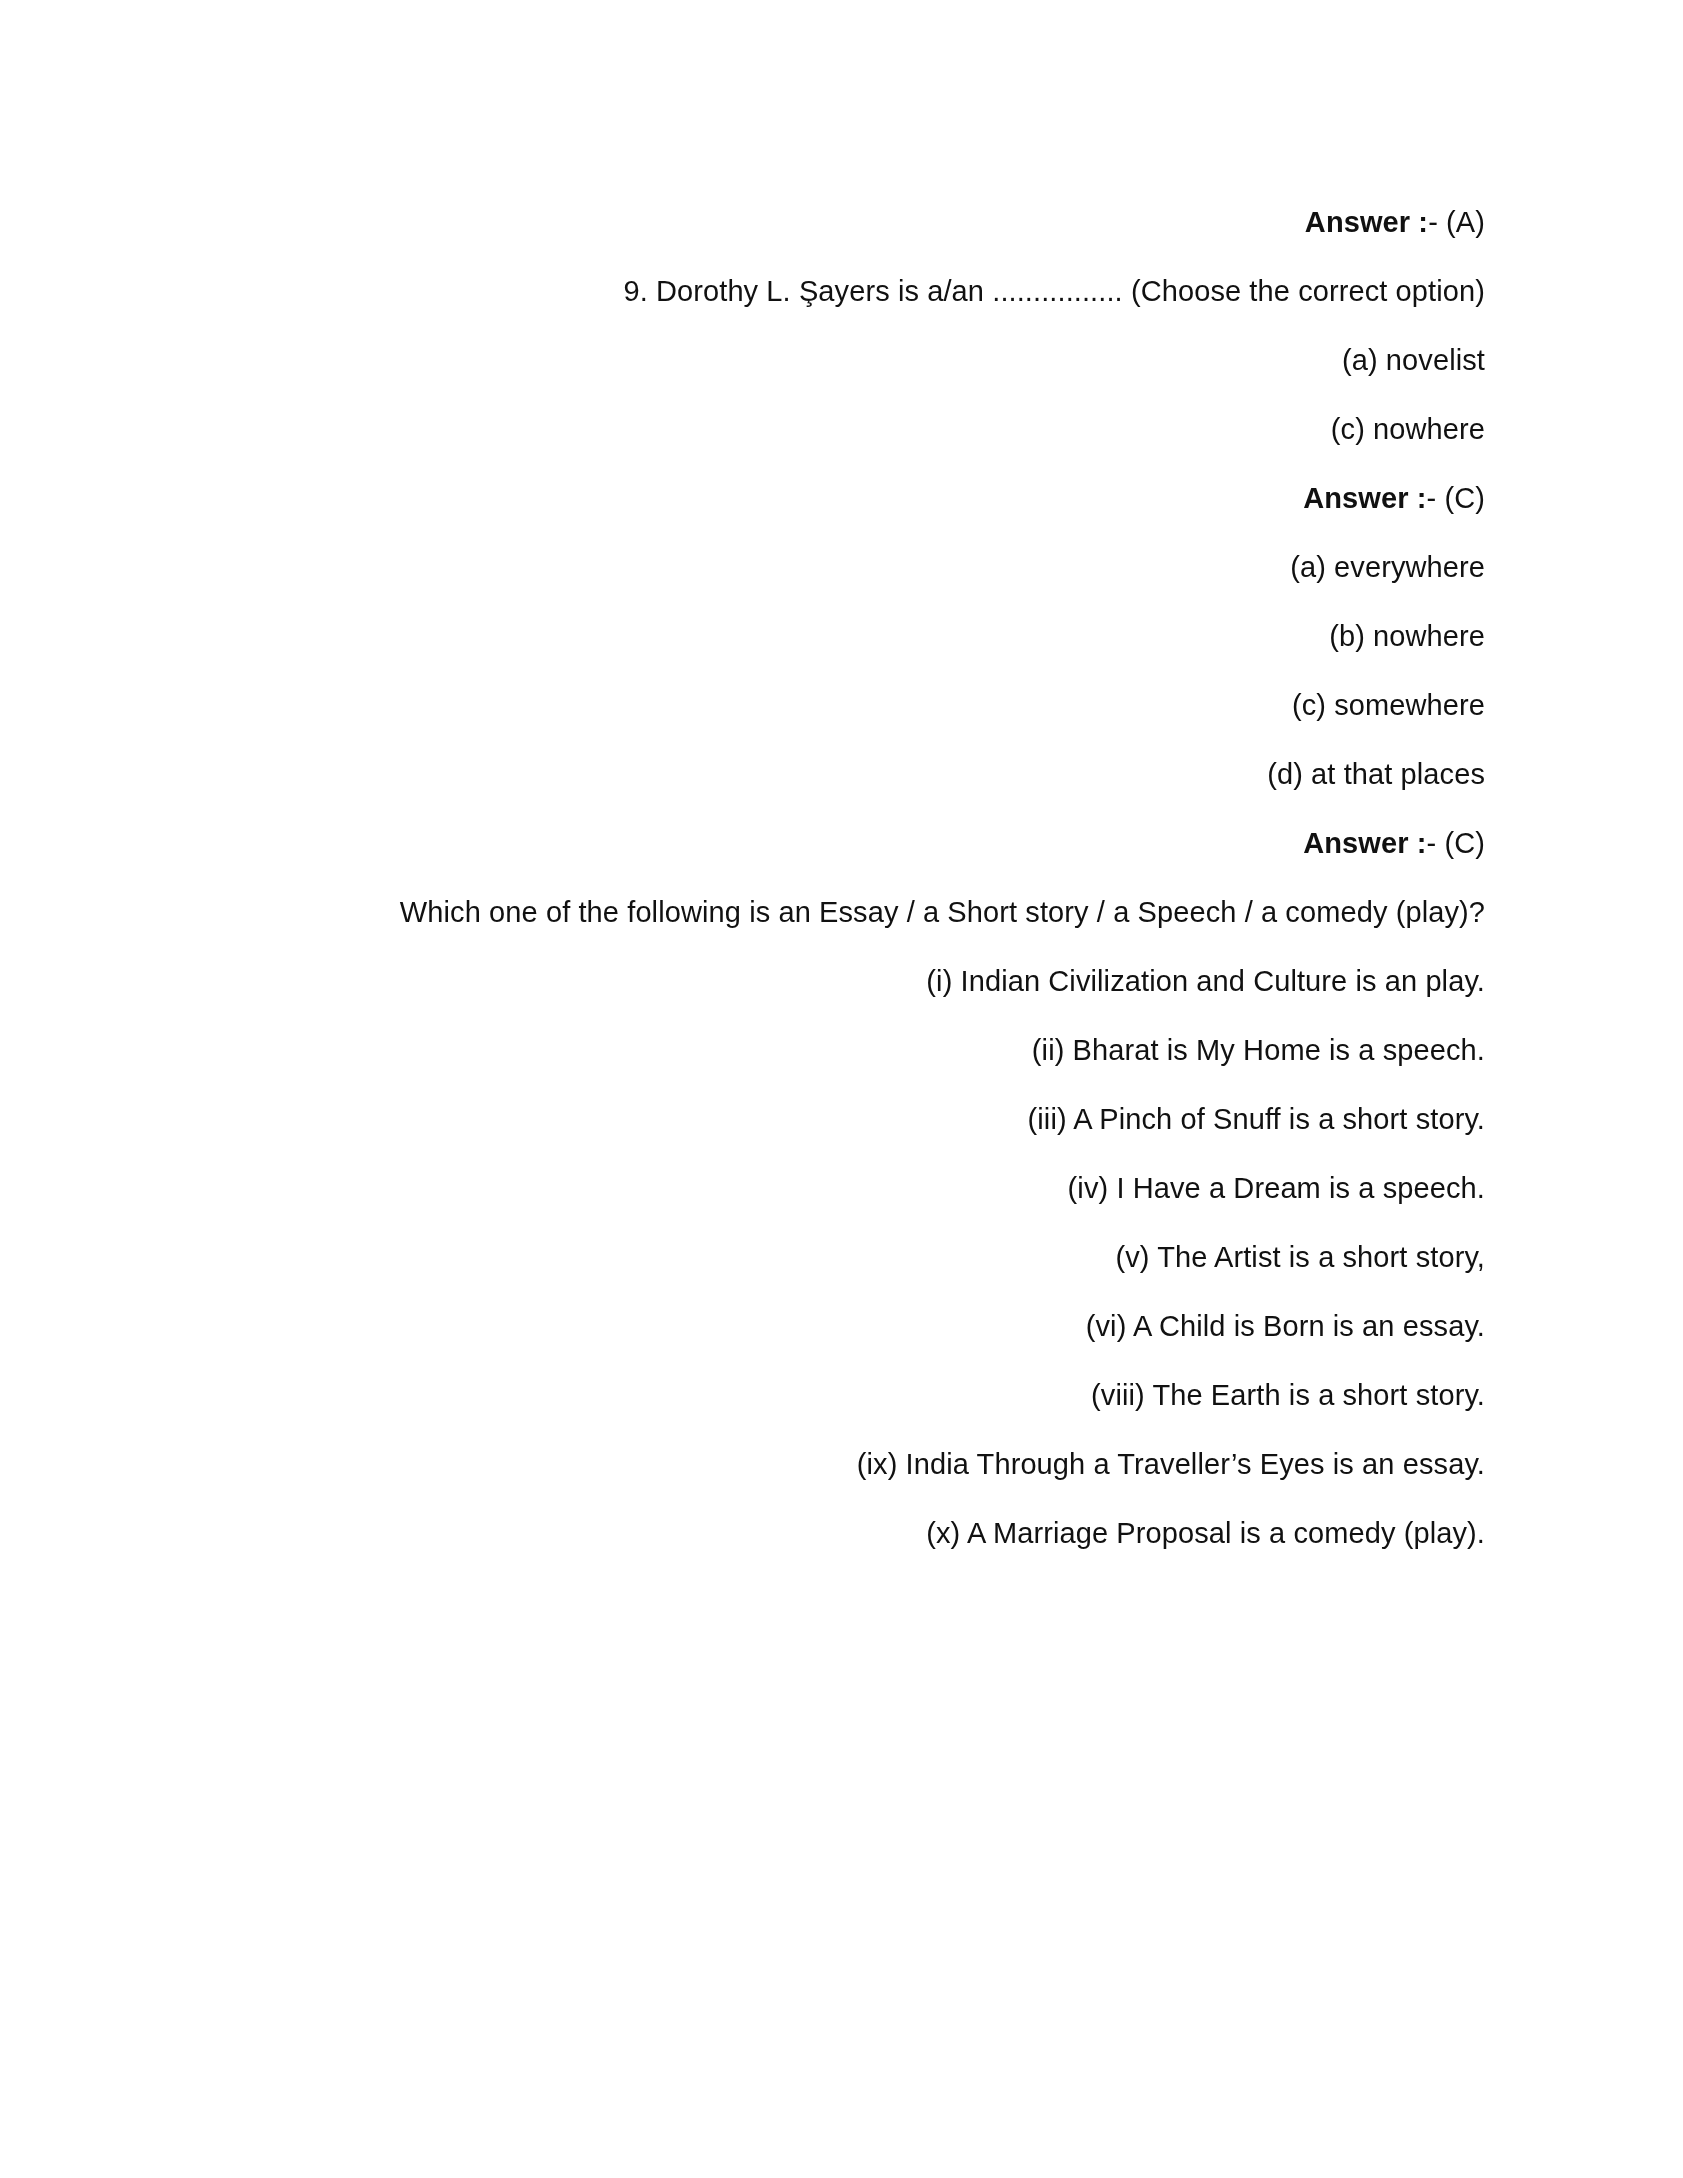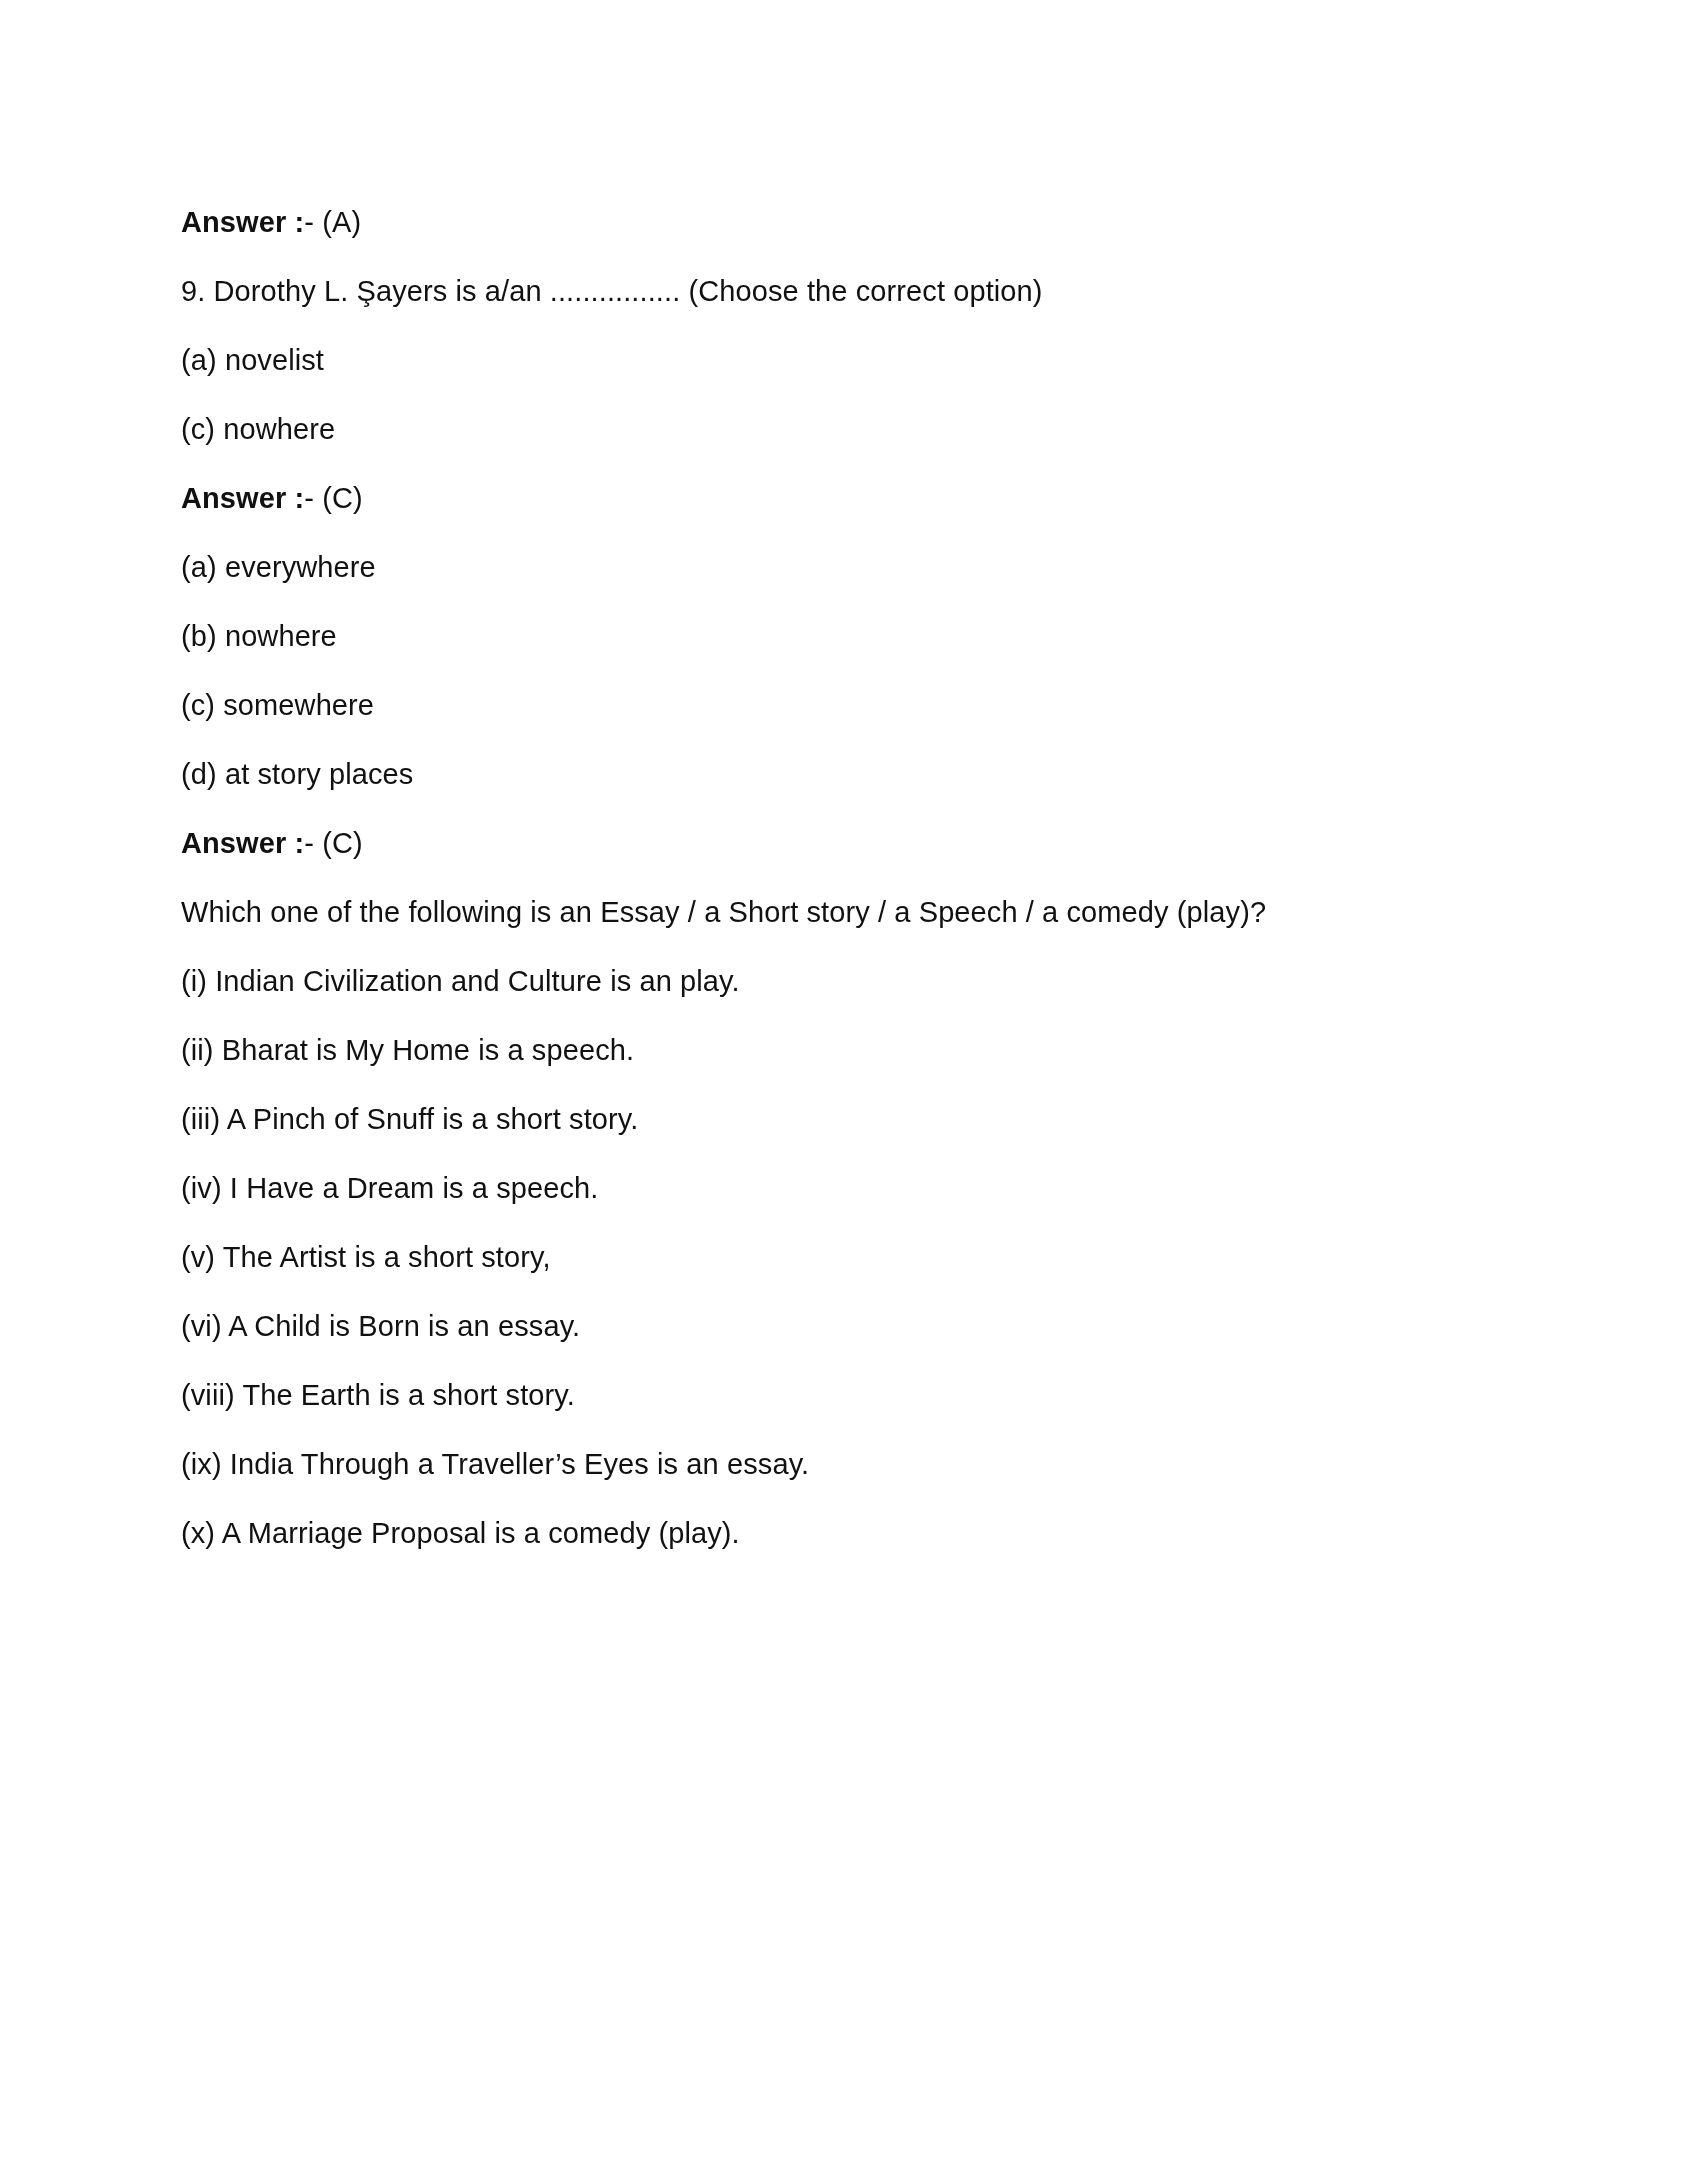--- a/index.html
+++ b/index.html
@@ -10,23 +10,24 @@
     body {
       width: 1683px;
       height: 2178px;
       position: relative;
       overflow: hidden;
       font-family: "Liberation Sans", "DejaVu Sans", sans-serif;
       color: #111111;
     }
     .page {
       position: absolute;
-      left: 181px;
+      left: 198px;
       top: 202px;
       width: 1287px;
+      text-align: right;
     }
     .line {
       height: 69px;
       line-height: 40px;
       font-size: 29px;
       white-space: nowrap;
       letter-spacing: 0.1px;
     }
     .answer-label {
       font-weight: bold;
@@ -41,21 +42,21 @@
   </div>
   <div class="line">9. Dorothy L. Şayers is a/an ................ (Choose the correct option)</div>
   <div class="line">(a) novelist</div>
   <div class="line">(c) nowhere</div>
   <div class="line">
     <span class="answer-label">Answer :</span><span>- (C)</span>
   </div>
   <div class="line">(a) everywhere</div>
   <div class="line">(b) nowhere</div>
   <div class="line">(c) somewhere</div>
-  <div class="line">(d) at story places</div>
+  <div class="line">(d) at that places</div>
   <div class="line">
     <span class="answer-label">Answer :</span><span>- (C)</span>
   </div>
   <div class="line">Which one of the following is an Essay / a Short story / a Speech / a comedy (play)?</div>
   <div class="line">(i) Indian Civilization and Culture is an play.</div>
   <div class="line">(ii) Bharat is My Home is a speech.</div>
   <div class="line">(iii) A Pinch of Snuff is a short story.</div>
   <div class="line">(iv) I Have a Dream is a speech.</div>
   <div class="line">(v) The Artist is a short story,</div>
   <div class="line">(vi) A Child is Born is an essay.</div>

